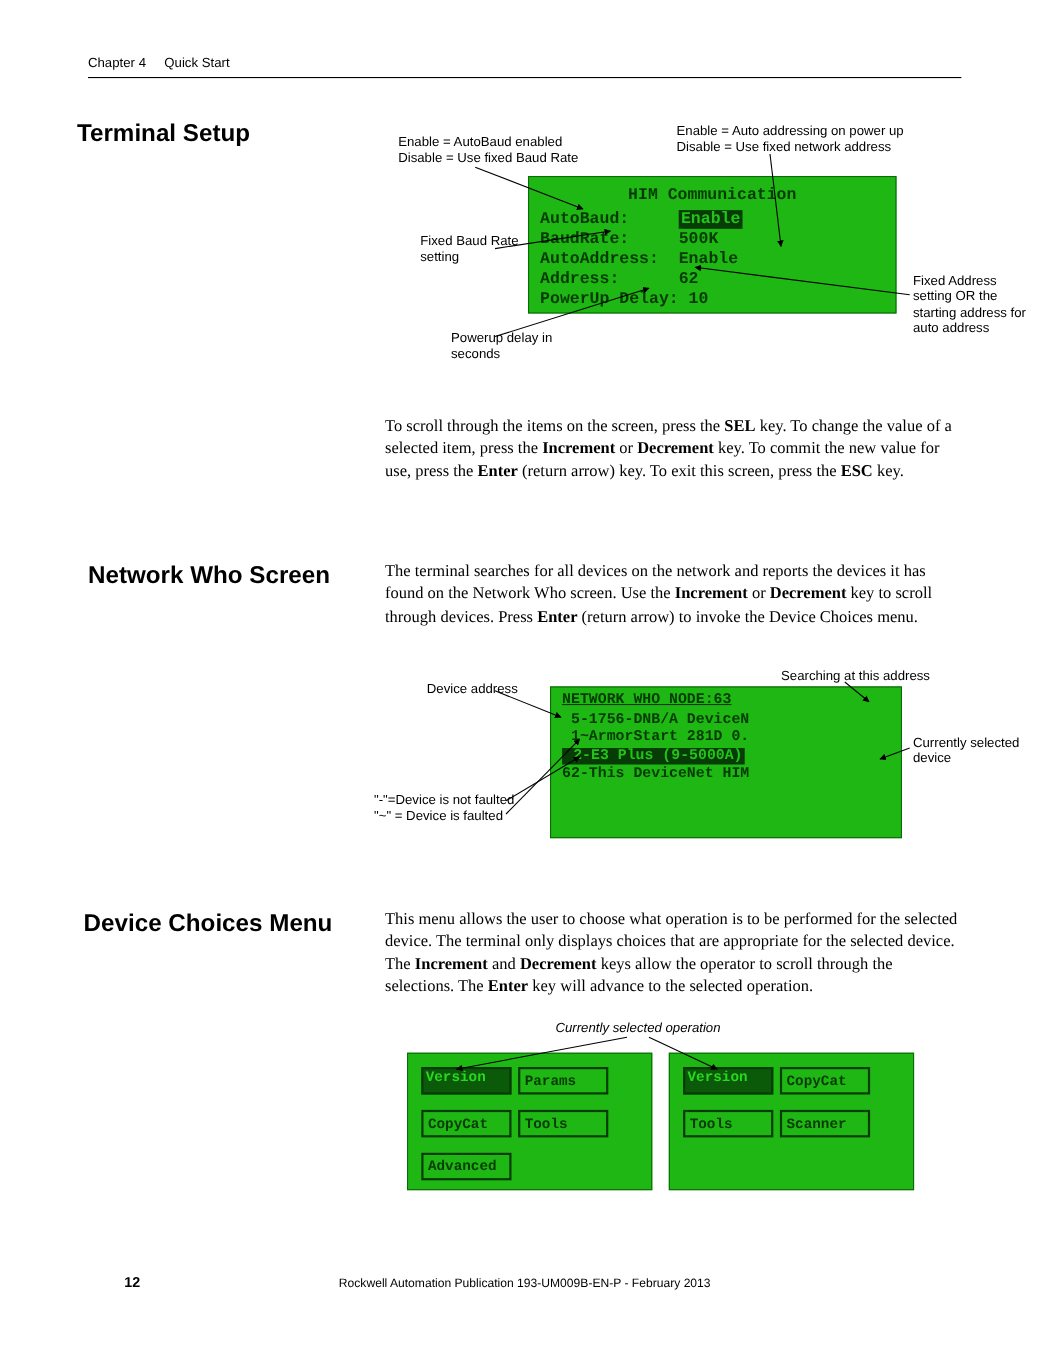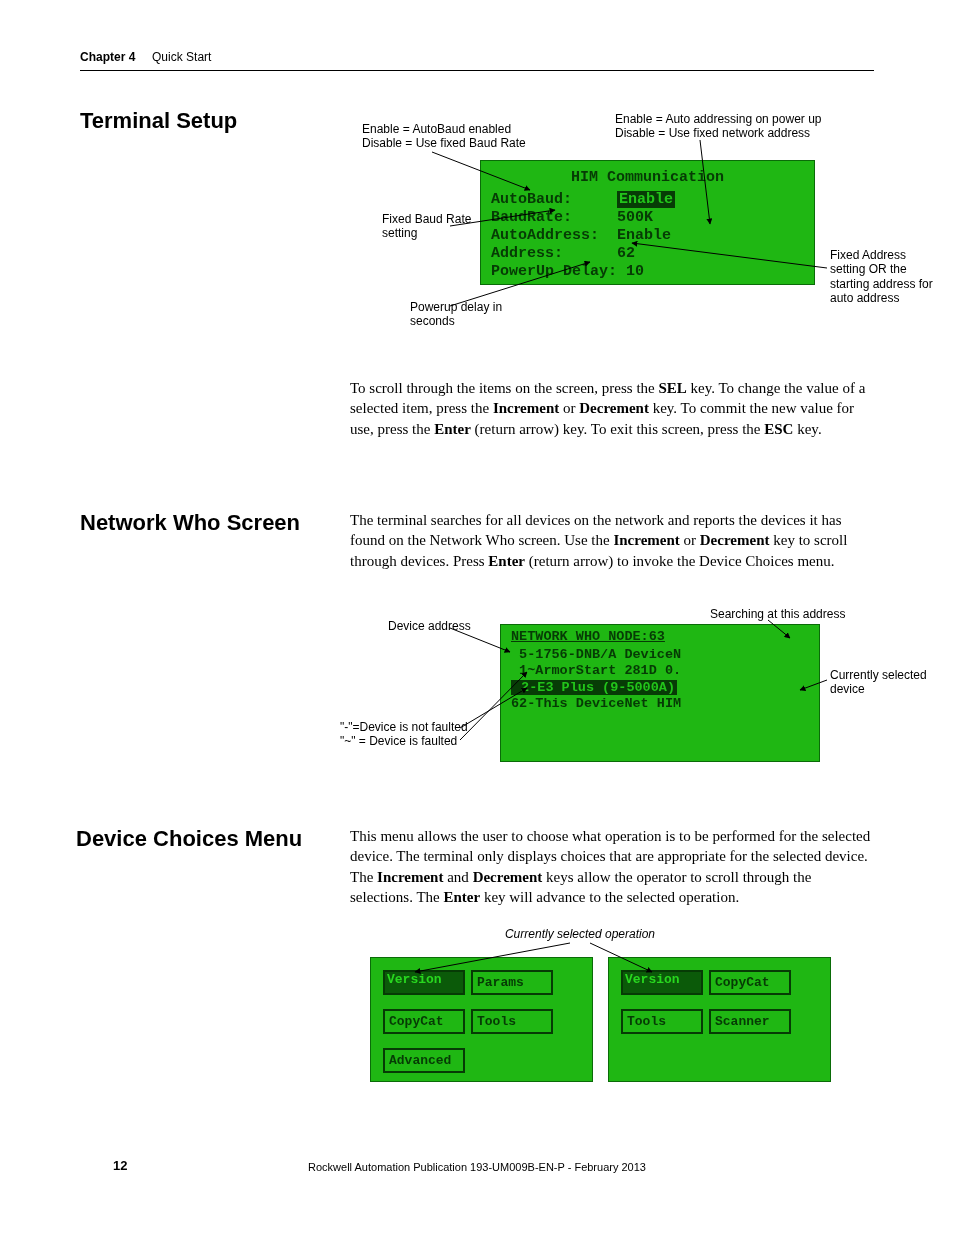--- a/index.html
+++ b/index.html
@@ -19,24 +19,24 @@
   
   .header {
     position: absolute;
     top: 50px;
     left: 80px;
     right: 80px;
     font-size: 12px;
     border-bottom: 1px solid #000;
     padding-bottom: 6px;
   }
-  .header .chap { font-weight: 700; }
-
-  
-  .h-terminal { position: absolute; top: 108px; left: 80px; font-size: 22px; font-weight: 700; }
+  .header .chap { font-weight: 400; }
+
+  
+  .h-terminal { position: absolute; top: 108px; left: 70px; font-size: 22px; font-weight: 700; }
   .h-network  { position: absolute; top: 510px; left: 80px; font-size: 22px; font-weight: 700; }
   .h-device   { position: absolute; top: 826px; left: 76px; font-size: 22px; font-weight: 700; }
 
   
   .para {
     position: absolute;
     left: 350px;
     width: 525px;
     font-size: 15px;
     line-height: 1.35;

